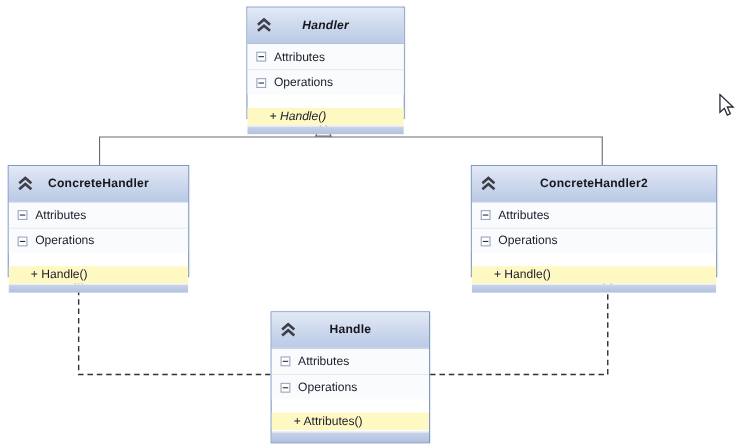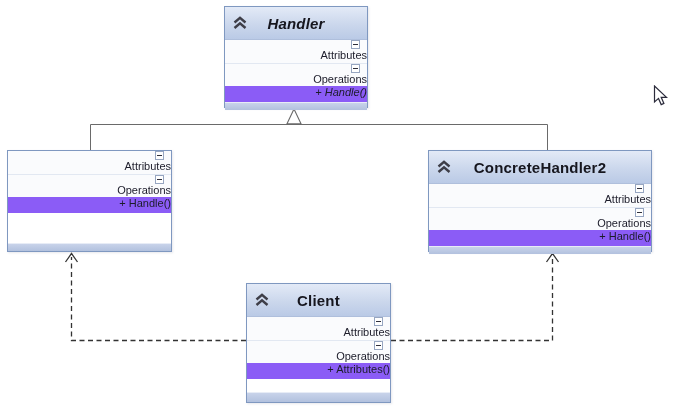--- a/index.html
+++ b/index.html
@@ -13,32 +13,31 @@
     box-shadow:1px 1px 2px rgba(120,130,150,0.18);
     box-sizing:border-box;display:flex;flex-direction:column;
   }
   .cb-header{
     position:relative;height:32px;flex:0 0 32px;
     background:linear-gradient(#E3EAF7 0%,#CBD7EC 55%,#BACAE6 100%);
     border-bottom:1px solid #AFBFDC;
     display:flex;align-items:center;justify-content:center;
   }
   .cb-title{
-    font-size:15px;font-weight:bold;color:#16161e;letter-spacing:.2px;
+    font-size:11px;font-weight:bold;color:#16161e;letter-spacing:.2px;
   }
   .cb-title.abstract{font-style:italic;}
   .chevron{position:absolute;left:7px;top:9px;width:16px;height:14px;}
   .cb-row{
-    display:flex;align-items:flex-end;font-size:11px;color:#1c1c2a;background:#FAFBFD;
+    display:flex;align-items:center;font-size:11px;color:#1c1c2a;background:#FAFBFD;
     box-sizing:border-box;
-    flex-direction:column;
   }
   .cb-row.section{height:24px;flex:0 0 24px;padding-left:8px;border-bottom:1px solid #E2E8F2;}
   .cb-row.section.ops{height:22px;flex:0 0 22px;border-bottom:none;}
-  .cb-row.method{height:16px;flex:0 0 16px;padding-left:20px;background:#8b5cf6;}
+  .cb-row.method{height:16px;flex:0 0 16px;padding-left:20px;background:#fef9c3;margin-top:12px;}
   .cb-row.method.abstract{font-style:italic;}
   .minus-box{
     width:9px;height:9px;flex:0 0 9px;margin-right:7px;box-sizing:border-box;
     border:1px solid #97A6C1;background:#fff;position:relative;
   }
   .minus-box::before{
     content:"";position:absolute;left:1px;top:3px;width:5px;height:1px;background:#2E2E3A;
   }
   .cb-footer{
     margin-top:auto;flex:0 0 auto;width:100%;
@@ -95,20 +94,31 @@
     </div>
     <div class="cb-row section ops">
       <span class="minus-box"></span>
       <span>Operations</span>
     </div>
     <div class="cb-row method abstract">+ Handle()</div>
     <div class="cb-footer" style="height:8px;"></div>
   </div>
 
   <div class="class-box" style="left:7px;top:150px;width:165px;height:102px;">
+    <div class="cb-header">
+      <span class="chevron">
+        <svg width="16" height="14" viewBox="0 0 16 14">
+            <g fill="none" stroke="#3E3E48" stroke-width="2.4">
+              <polyline points="2.5,6.5 8,1.8 13.5,6.5"></polyline>
+              <polyline points="2.5,12 8,7.3 13.5,12"></polyline>
+            </g>
+          </svg>
+      </span>
+      <span class="cb-title">ConcreteHandler</span>
+    </div>
     <div class="cb-row section">
       <span class="minus-box"></span>
       <span>Attributes</span>
     </div>
     <div class="cb-row section ops">
       <span class="minus-box"></span>
       <span>Operations</span>
     </div>
     <div class="cb-row method">+ Handle()</div>
     <div class="cb-footer" style="height:8px;"></div>
@@ -141,21 +151,21 @@
   <div class="class-box" style="left:246px;top:283px;width:145px;height:120px;">
     <div class="cb-header">
       <span class="chevron">
         <svg width="16" height="14" viewBox="0 0 16 14">
             <g fill="none" stroke="#3E3E48" stroke-width="2.4">
               <polyline points="2.5,6.5 8,1.8 13.5,6.5"></polyline>
               <polyline points="2.5,12 8,7.3 13.5,12"></polyline>
             </g>
           </svg>
       </span>
-      <span class="cb-title">Client</span>
+      <span class="cb-title">Handle</span>
     </div>
     <div class="cb-row section">
       <span class="minus-box"></span>
       <span>Attributes</span>
     </div>
     <div class="cb-row section ops">
       <span class="minus-box"></span>
       <span>Operations</span>
     </div>
     <div class="cb-row method">+ Attributes()</div>

